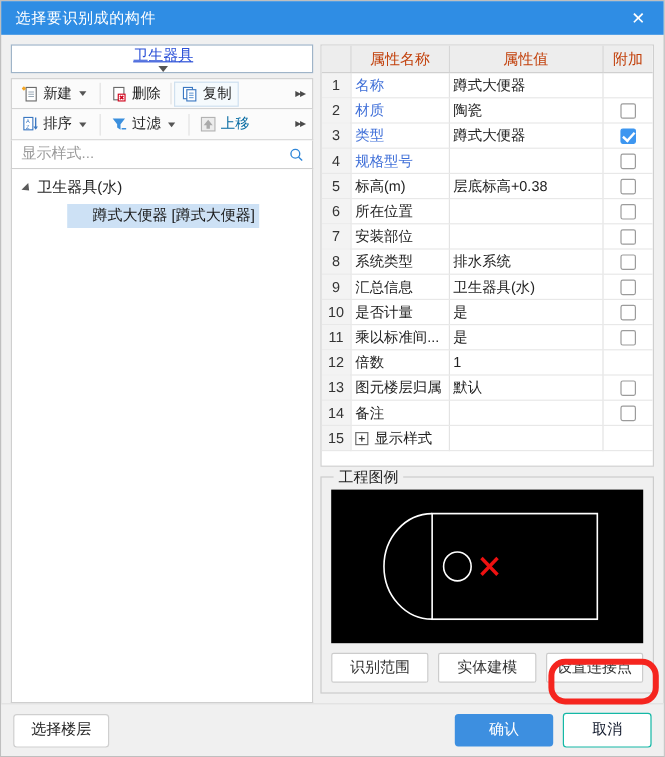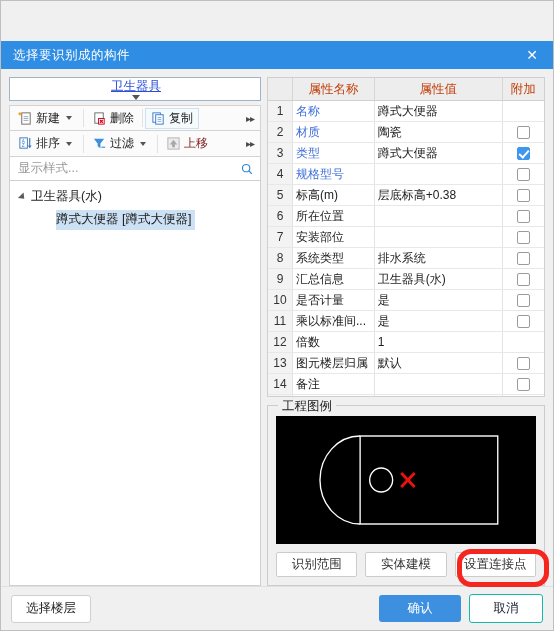--- a/index.html
+++ b/index.html
@@ -22,21 +22,20 @@
     border: 1px solid #bfbfbf;
     display: flex; flex-direction: column;
   }
   
   .titlebar {
     height: 28px; min-height: 28px;
     background: #2f8de4;
     display: flex; align-items: center;
     padding: 0 10px 0 12px;
     color: #ffffff;
-    margin-top: 40px;
   }
   .titlebar .title {
     font-size: 12.5px;
     letter-spacing: .5px;
     flex: 1;
   }
   .titlebar .close {
     width: 22px; height: 22px;
     display: flex; align-items: center; justify-content: center;
     font-size: 14px; font-weight: bold;
@@ -94,21 +93,21 @@
     display: flex; align-items: center;
     gap: 3px;
     padding: 1px 5px;
     height: 21px;
     box-sizing: border-box;
     border: 1px solid transparent;
     white-space: nowrap;
   }
   .tb-item.hl { border: 1px solid #cfe0ef; background: #f5fafd; }
   .tb-item .lbl { font-size: 12px; }
-  .tb-item.disabled .lbl { color: #7f1d1d; }
+  .tb-item.disabled .lbl { color: #0369a1; }
   .tb-sep {
     width: 1px; height: 18px; background: #e2e2e2; margin: 0 2px;
   }
   .mini-caret {
     width: 0; height: 0;
     border-left: 3.5px solid transparent;
     border-right: 3.5px solid transparent;
     border-top: 4px solid #555;
     margin: 0 3px;
   }
@@ -147,21 +146,21 @@
     border-left: 5px solid #5a5a5a;
     border-top: 4px solid transparent;
     border-bottom: 4px solid transparent;
     transform: rotate(45deg);
     margin-right: 2px;
   }
   .tree-child {
     margin: 4px 0 0 42px;
     display: inline-block;
     background: #cde1f5;
-    padding: 1px 4px 2px 0;
+    padding: 1px 4px 2px 21px;
     font-size: 12.5px;
     color: #1a1a1a;
   }
   
   .right {
     flex: 1;
     display: flex; flex-direction: column;
     min-width: 0;
     gap: 0;
   }

